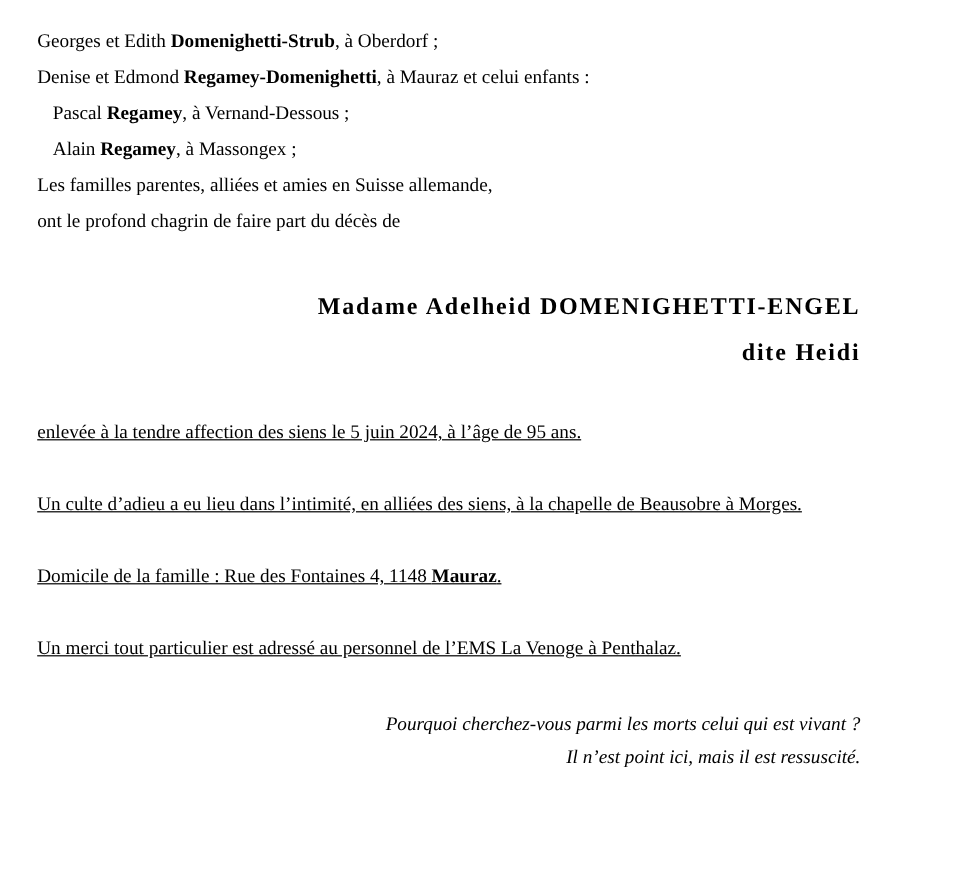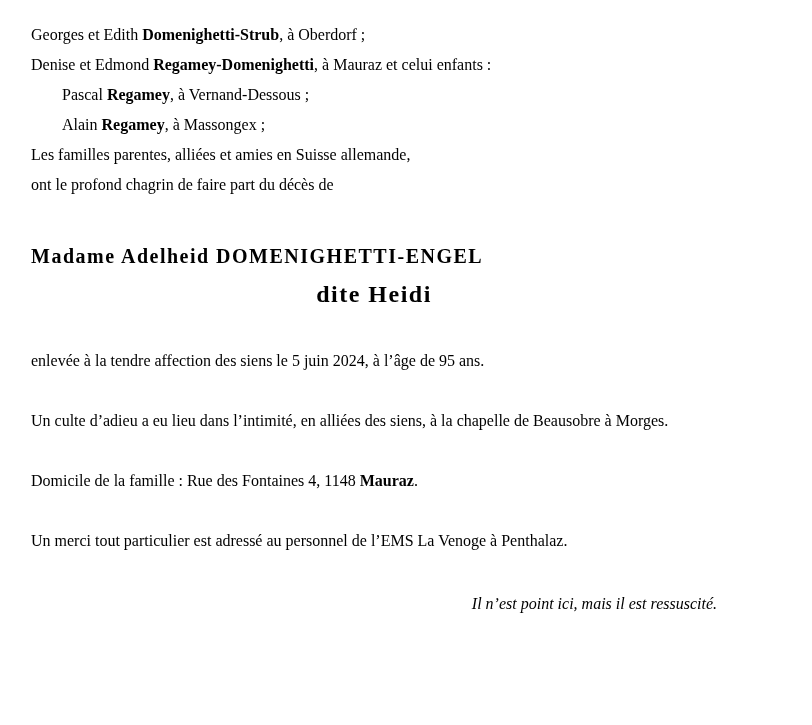--- a/index.html
+++ b/index.html
@@ -17,42 +17,43 @@
     height: 725px;
     padding: 20px 31px 0 31px;
     overflow: hidden;
     background: #ffffff;
   }
   .line {
     margin: 0;
     line-height: 30px;
     white-space: pre-wrap;
   }
-  .line.indent { margin-left: 31px; }
+  .line.indent { margin-left: 13px; }
   .bold { font-weight: bold; }
   .name-heading {
     margin: 41px 0 0 0;
     font-size: 20px;
     font-weight: bold;
     letter-spacing: 1.5px;
-    text-align: left;
+    text-align: right;
     line-height: 30px;
   }
   .alias-heading {
     margin: 8px 0 0 0;
-    font-size: 24px;
+    font-size: 20px;
     font-weight: bold;
     letter-spacing: 1.5px;
-    text-align: center;
+    text-align: right;
     line-height: 30px;
   }
   .para {
     margin: 30px 0 0 0;
     line-height: 30px;
     white-space: pre-wrap;
+    text-decoration: underline;
   }
   .para.first { margin-top: 37px; }
   .quote {
     margin-top: 34px;
     text-align: right;
     font-style: italic;
   }
   .quote p {
     margin: 0;
     line-height: 28px;
@@ -76,16 +77,17 @@
   <h2 class="alias-heading">dite Heidi</h2>
 
   <div class="body-text">
     <p class="para first"><span>enlevée à la tendre affection des siens le 5 juin 2024, à l’âge de 95 ans.</span></p>
     <p class="para"><span>Un culte d’adieu a eu lieu dans l’intimité, en alliées des siens, à la chapelle de Beausobre à Morges.</span></p>
     <p class="para"><span>Domicile de la famille : Rue des Fontaines 4, 1148 </span><span class="bold">Mauraz</span><span>.</span></p>
     <p class="para"><span>Un merci tout particulier est adressé au personnel de l’EMS La Venoge à Penthalaz.</span></p>
   </div>
 
   <div class="quote">
+    <p>Pourquoi cherchez-vous parmi les morts celui qui est vivant ?</p>
     <p>Il n’est point ici, mais il est ressuscité.</p>
   </div>
 
 </div>
 
 </body></html>

